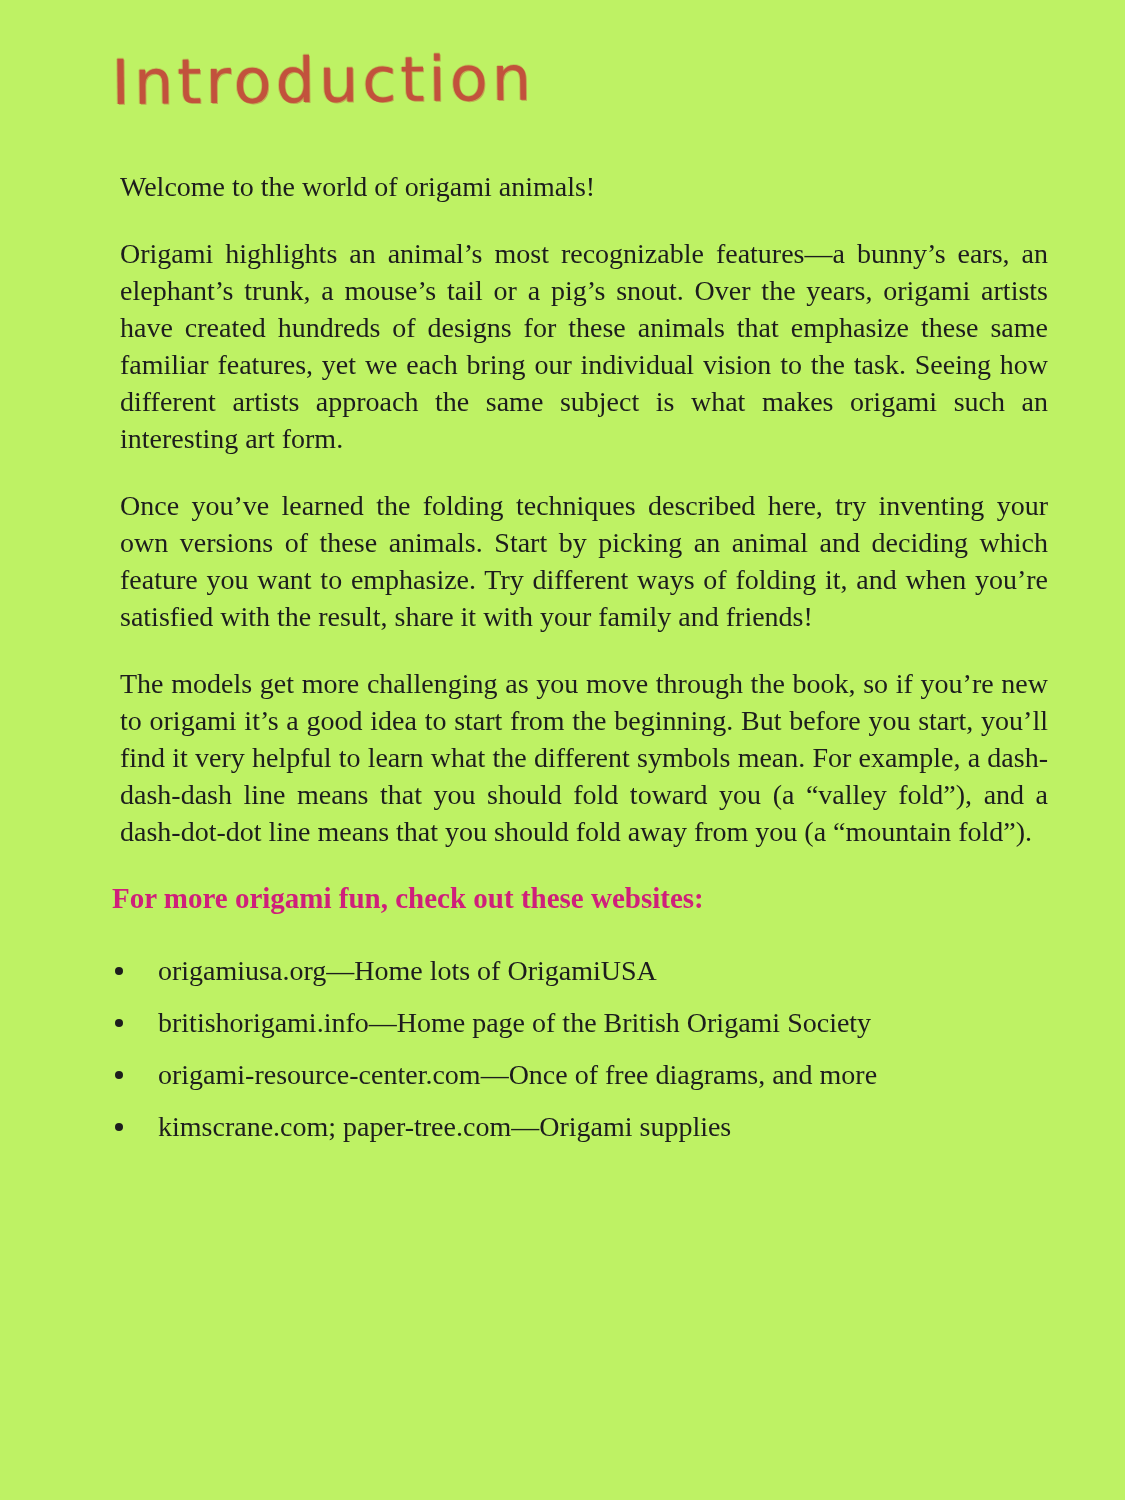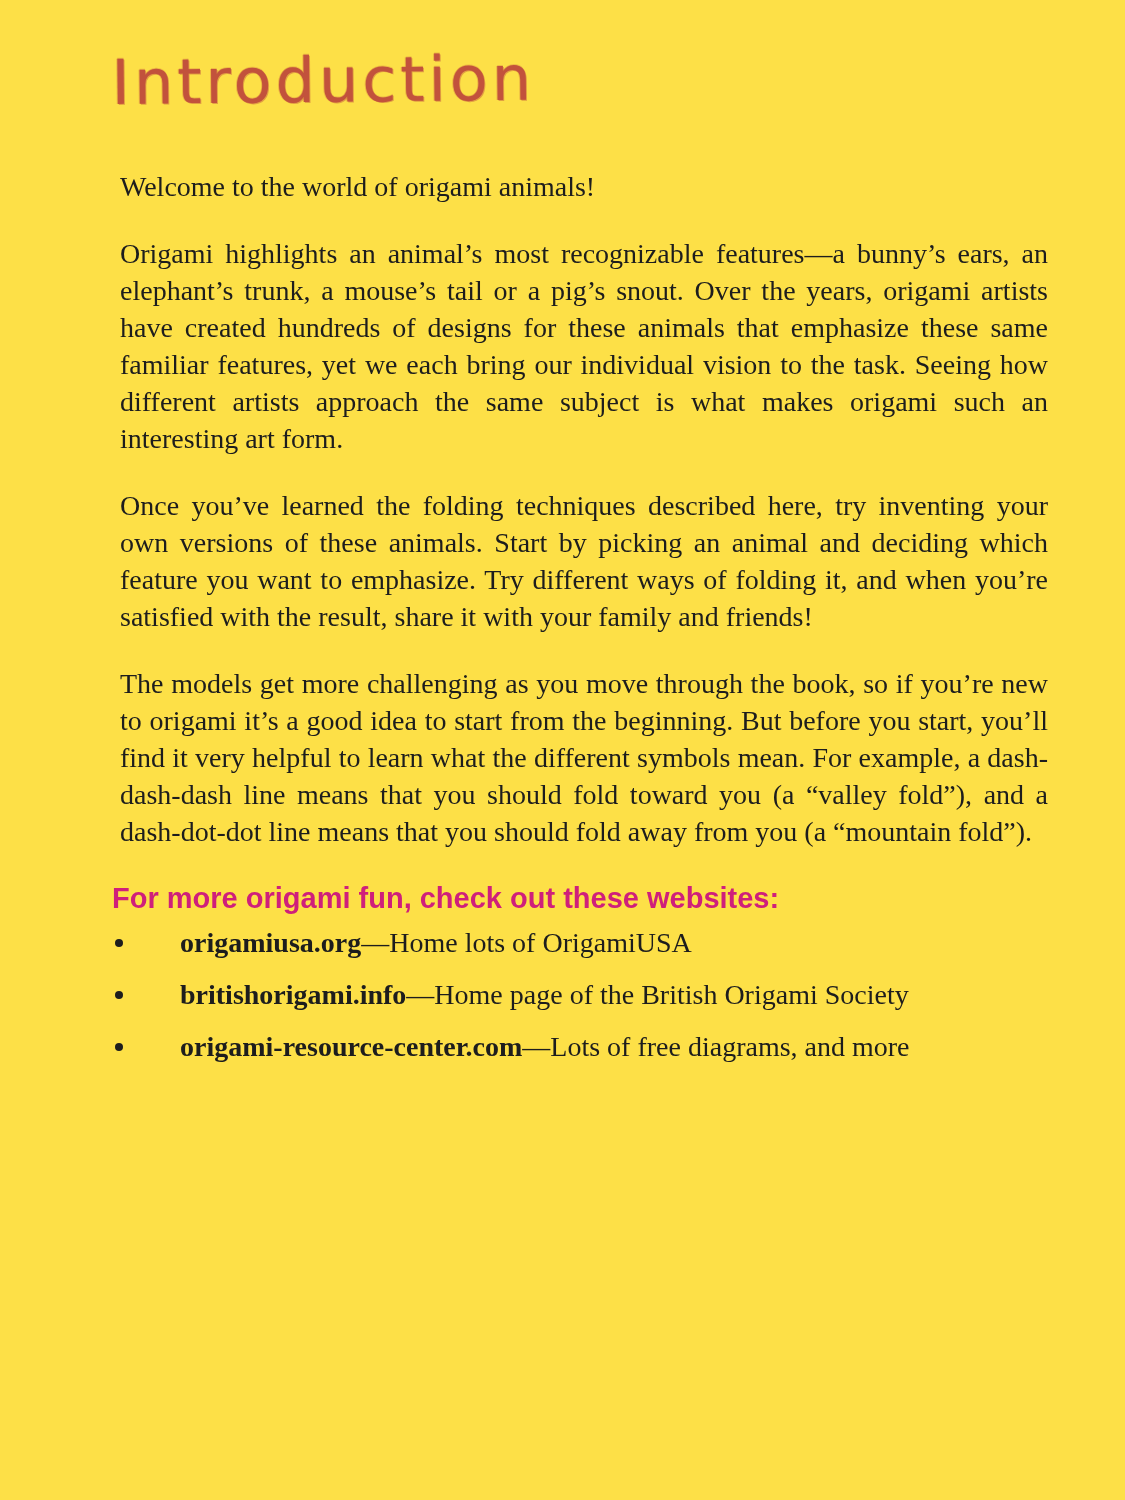--- a/index.html
+++ b/index.html
@@ -12,21 +12,21 @@
     height: 1500px;
     overflow: hidden;
     font-family: "Liberation Serif", serif;
     color: #1d1d1d;
   }
   .page {
     box-sizing: border-box;
     width: 1125px;
     height: 1500px;
     padding: 48px 77px 0 112px;
-    background: #fde047;
+    background: #bef264;
   }
   .title {
     font-family: "DejaVu Sans", sans-serif;
     font-weight: normal;
     font-size: 62px;
     line-height: 70px;
     letter-spacing: 4px;
     color: #c2523c;
     margin: 0 0 50px 0;
     transform: rotate(-0.6deg);
@@ -38,26 +38,26 @@
   .body-par {
     font-size: 28px;
     line-height: 37px;
     text-align: justify;
     margin: 0 0 30px 8px;
   }
   .body-par em {
     font-style: italic;
   }
   .websites-heading {
-    font-family: Liberation Sans, sans-serif;
+    font-family: Liberation Serif, serif;
     font-weight: bold;
     font-size: 29px;
     line-height: 36px;
     color: #cf1f7b;
-    margin: 6px 0 8px 0;
+    margin: 6px 0 36px 0;
   }
   .websites {
     list-style: none;
     margin: 0;
     padding: 0;
   }
   .websites li {
     position: relative;
     padding-left: 46px;
     font-size: 28px;
@@ -67,22 +67,21 @@
   .bullet {
     position: absolute;
     left: 3px;
     top: 15px;
     width: 8px;
     height: 8px;
     border-radius: 50%;
     background: #1d1d1d;
   }
   .site-name {
-    font-weight: bold;
-    margin-left: 22px;
+    font-weight: normal;
   }
 </style>
 </head>
 <body>
 
 <div class="page">
 
   <h1 class="title">Introduction</h1>
 
   <p class="body-par">Welcome to the world of origami animals!</p>
@@ -100,17 +99,21 @@
     <li>
       <span class="bullet"></span>
       <b class="site-name">origamiusa.org</b><span>—Home lots of OrigamiUSA</span>
     </li>
     <li>
       <span class="bullet"></span>
       <b class="site-name">britishorigami.info</b><span>—Home page of the British Origami Society</span>
     </li>
     <li>
       <span class="bullet"></span>
-      <b class="site-name">origami-resource-center.com</b><span>—Lots of free diagrams, and more</span>
+      <b class="site-name">origami-resource-center.com</b><span>—Once of free diagrams, and more</span>
+    </li>
+    <li>
+      <span class="bullet"></span>
+      <b class="site-name">kimscrane.com; paper-tree.com</b><span>—Origami supplies</span>
     </li>
   </ul>
 
 </div>
 
 </body></html>

